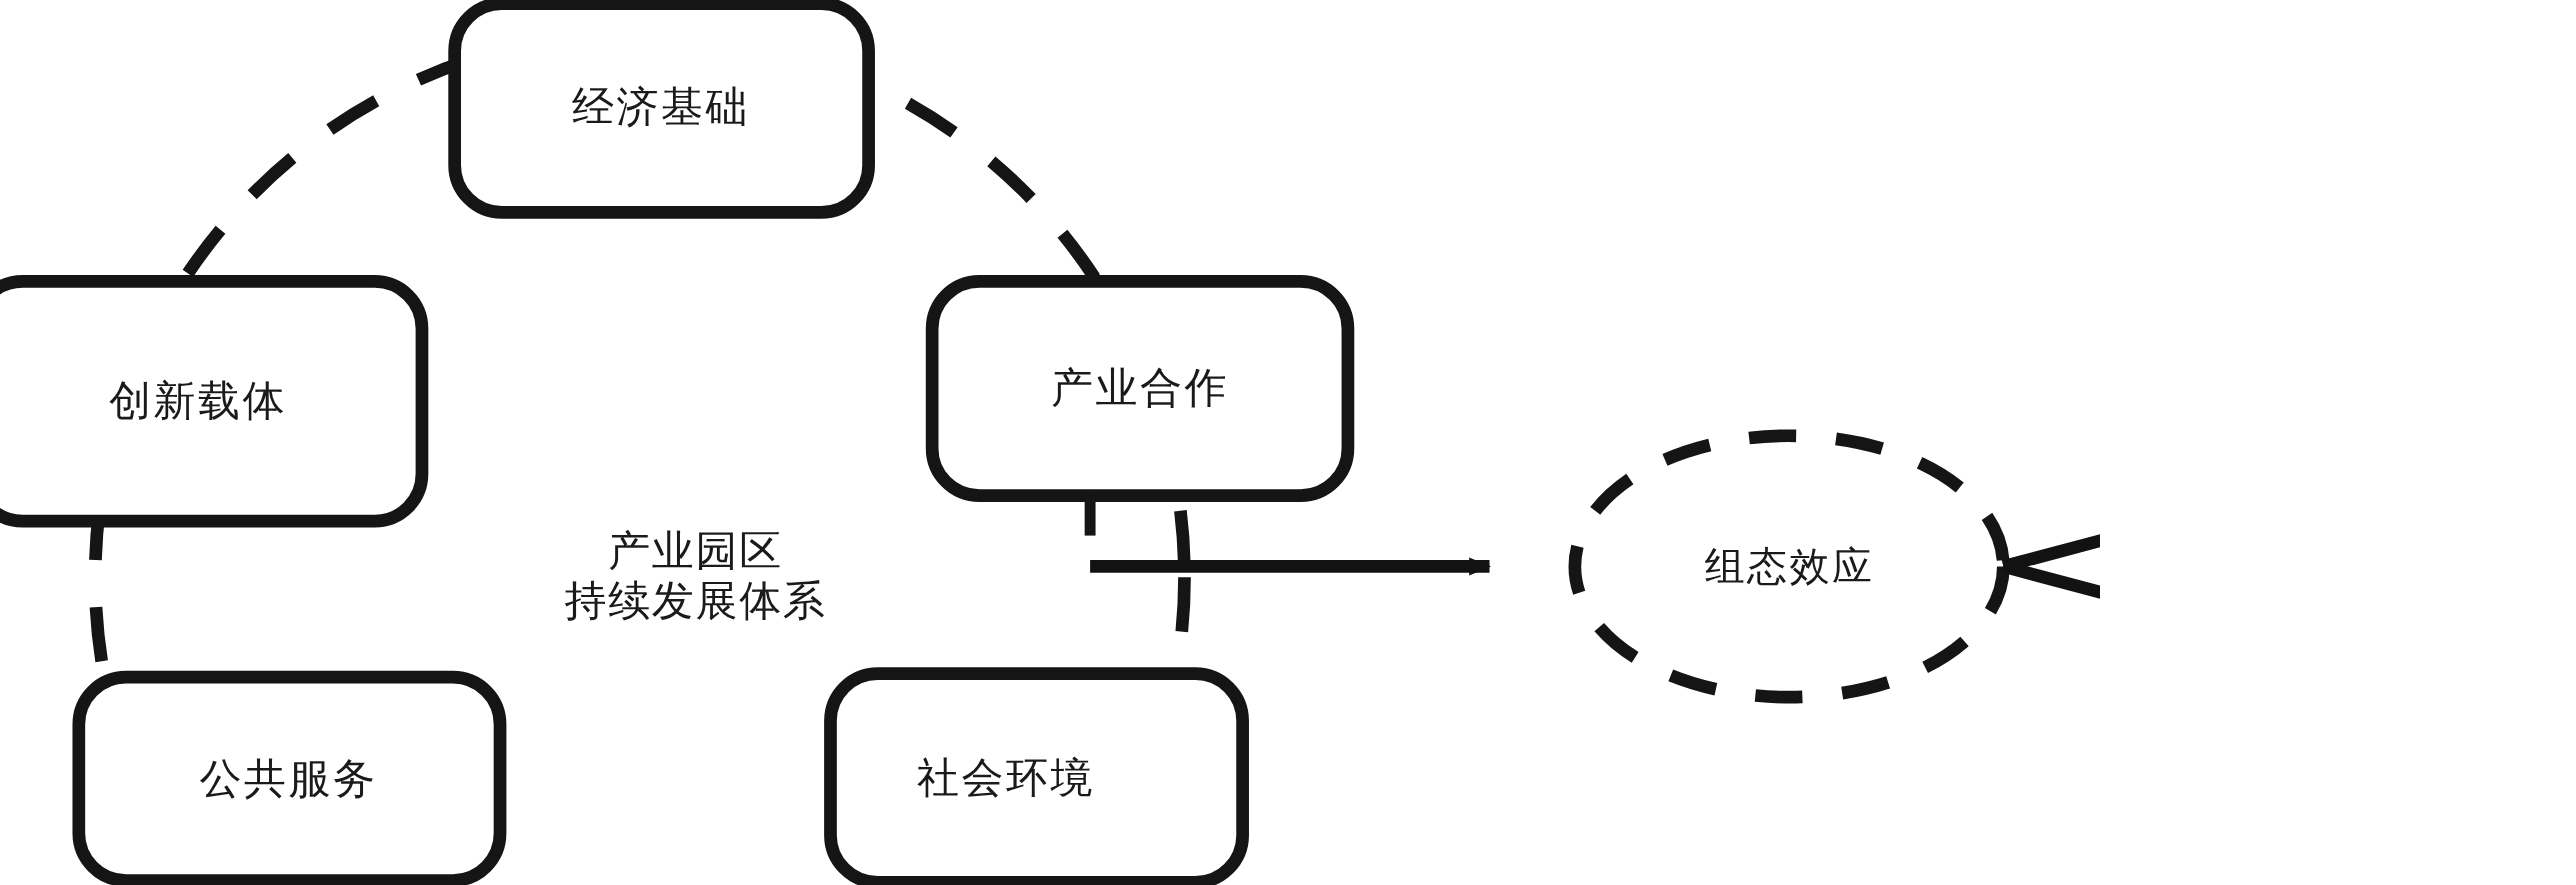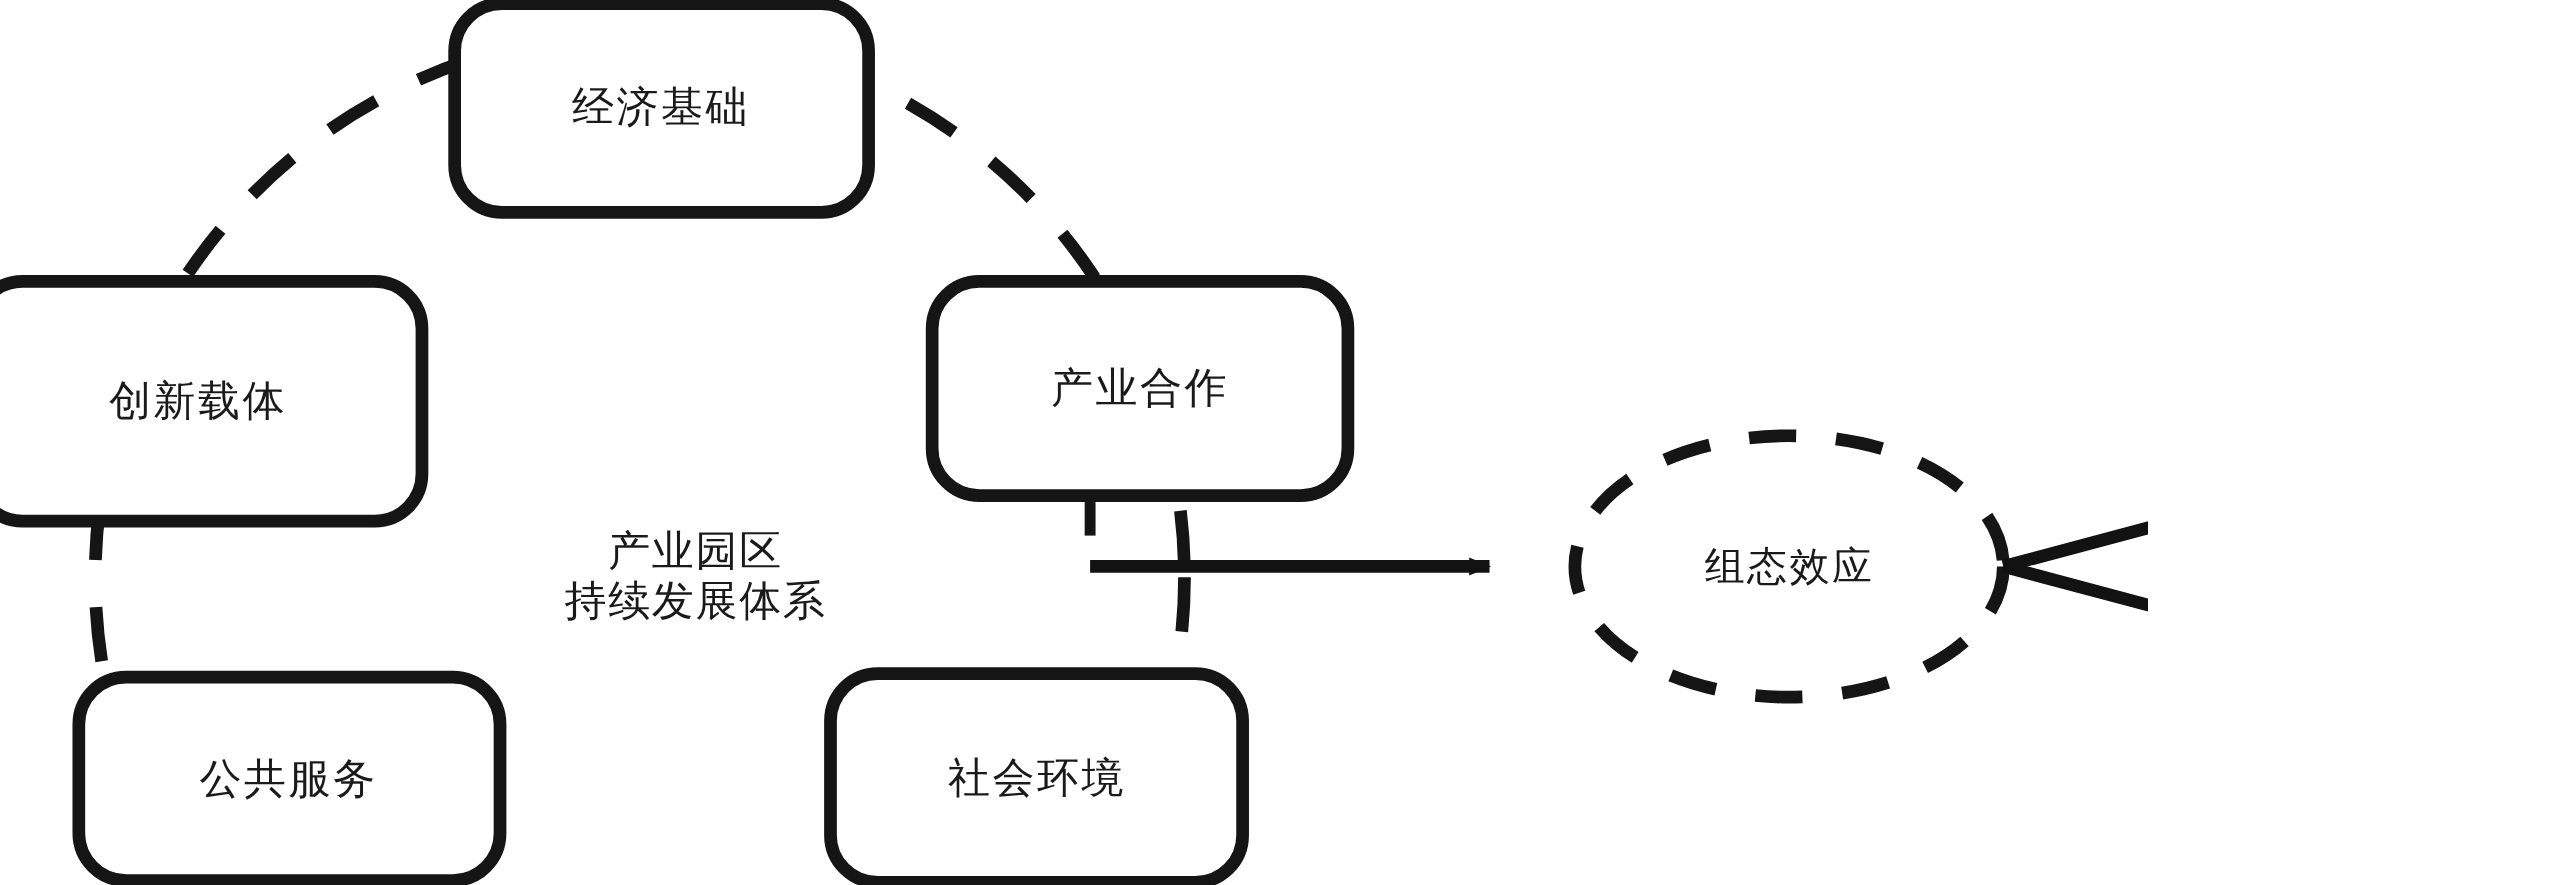--- a/index.html
+++ b/index.html
@@ -7,21 +7,20 @@
   }
   body {
     font-family: "Liberation Serif", "DejaVu Serif", serif;
   }
   #stage {
     position: relative;
     width: 2100px;
     height: 886px;
     background: #ffffff;
     overflow: hidden;
-    padding-left: 48px;
   }
   #canvas {
     position: absolute;
     left: 0; top: 0;
     width: 2576px;
     height: 886px;
   }
   .lbl {
     position: absolute;
     display: flex;
@@ -80,21 +79,21 @@
   </svg>
 
   <div class="lbl node-label" style="left: 454px; top: 3.6px; width: 414px; height: 209px; font-size: 42px;">经济基础</div>
 
   <div class="lbl node-label" style="left: -25.4px; top: 282px; width: 447px; height: 240px; font-size: 42px;">创新载体</div>
 
   <div class="lbl node-label" style="left: 78px; top: 678px; width: 421px; height: 203px; font-size: 42px;">公共服务</div>
 
   <div class="lbl node-label" style="left: 932px; top: 282px; width: 416px; height: 214px; font-size: 42px;">产业合作</div>
 
-  <div class="lbl node-label" style="left: 831px; top: 674px; width: 412px; height: 209px; font-size: 42px; font-family: Liberation Serif, serif;">社会环境</div>
+  <div class="lbl node-label" style="left: 800px; top: 674px; width: 412px; height: 209px; font-size: 42px; font-family: Liberation Serif, serif;">社会环境</div>
 
   <div class="lbl center-label" style="left: 432px; top: 441px; width: 527px; height: 272px; font-size: 42px; font-family: Liberation Serif, serif;">产业园区
 持续发展体系</div>
 
   <div class="lbl ellipse-label" style="left: 1575px; top: 436px; width: 429px; height: 262px; font-size: 40px; text-align: center;">组态效应</div>
 
   <div class="lbl group-title" style="left: 2304px; top: 291px; width: 908px; height: 102px; font-size: 40px;">经开区、高新区</div>
 
   <div class="lbl outcome-label" style="left: 2356px; top: 421px; width: 436px; height: 129px; font-size: 38px;">高经济绩效</div>
 

